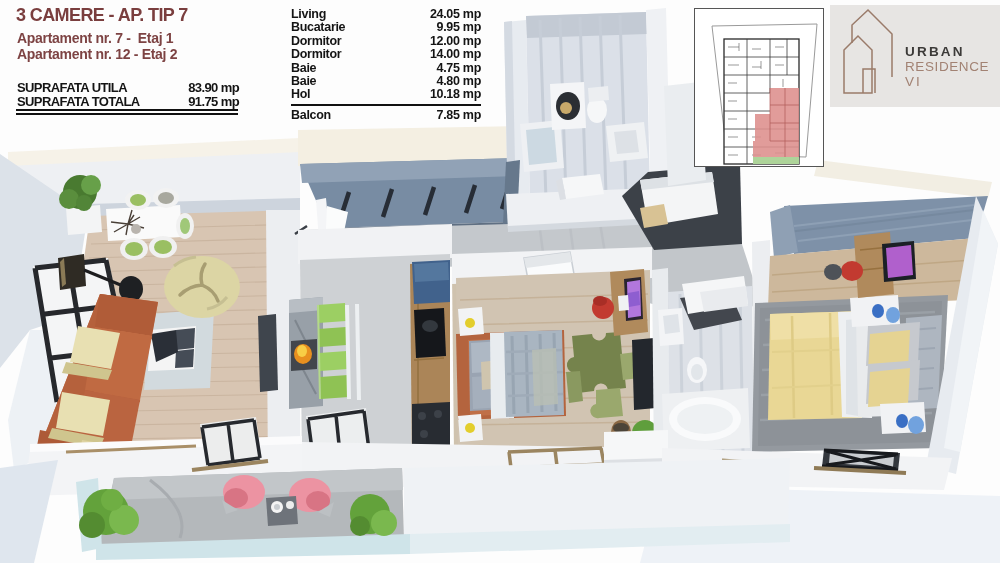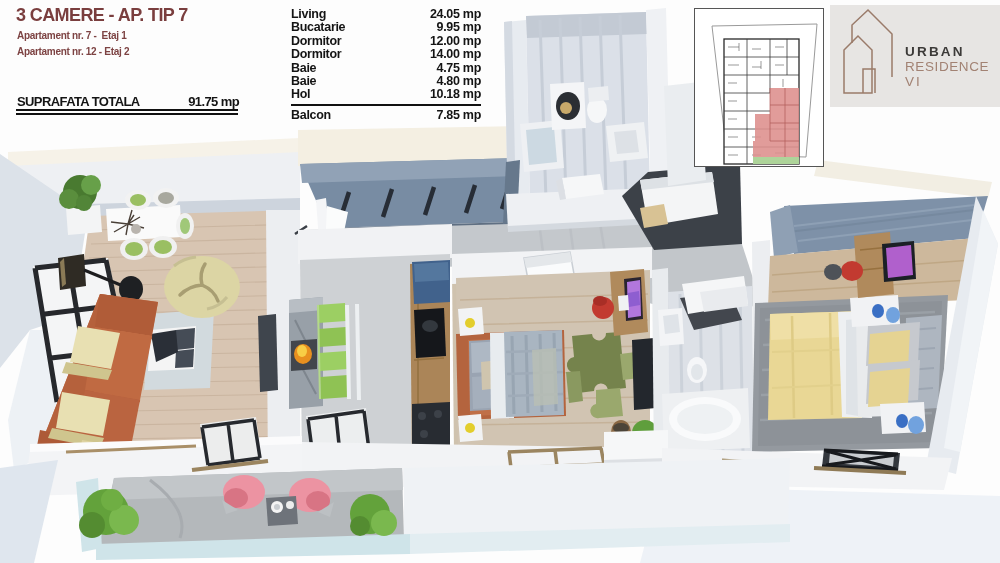--- a/index.html
+++ b/index.html
@@ -1,18 +1,18 @@
 <!DOCTYPE html>
 <html><head>
 <meta charset="utf-8">
 <style>
 html,body{margin:0;padding:0;background:#fff;}
 #page{position:relative;width:1000px;height:563px;background:#bef264;overflow:hidden;font-family:"Liberation Sans",sans-serif;}
 .ttl{position:absolute;left:16px;top:5px;color:#7a3e3e;font-weight:bold;font-size:18px;letter-spacing:-0.6px;}
-.apt{position:absolute;left:17px;color:#7d4343;font-weight:bold;font-size:10px;letter-spacing:-0.3px;}
+.apt{position:absolute;left:17px;color:#7d4343;font-weight:bold;font-size:14px;letter-spacing:-0.3px;}
 .sup{position:absolute;left:17px;color:#141414;font-weight:bold;font-size:13px;width:222px;letter-spacing:-0.6px;display:flex;justify-content:space-between;}
 .sup b{font-weight:bold;}
 .tbl{position:absolute;left:291px;top:8px;width:190px;color:#141414;font-weight:bold;font-size:12.5px;letter-spacing:-0.3px;}
 .tr{height:13.4px;line-height:13.4px;display:flex;justify-content:space-between;flex-direction:row-reverse;}
 .tr b{font-weight:bold;}
 </style>
 </head>
 <body>
 <div id="page">
 
@@ -456,20 +456,24 @@
   <circle cx="277" cy="507" r="3" fill="#c9cdd1"></circle>
   <circle cx="290" cy="505" r="4" fill="#ececec"></circle>
   </g>
 </svg>
 
 <div class="ttl">3 CAMERE - AP. TIP 7</div>
 
 <div class="apt" style="top:30px;">Apartament nr. 7 -&nbsp; Etaj 1</div>
 <div class="apt" style="top:46px;">Apartament nr. 12 - Etaj 2</div>
 
+<div class="sup" style="top:80px;">
+      <span>SUPRAFATA UTILA</span>
+      <b>83.90 mp</b>
+    </div>
 <div class="sup" style="top:94px;gap:20px;">
       <span>SUPRAFATA TOTALA</span>
       <b>91.75 mp</b>
     </div>
 <div style="position:absolute;left:16px;top:109px;width:222px;border-top:2px solid #111;"></div>
 <div style="position:absolute;left:16px;top:113px;width:222px;border-top:2px solid #111;"></div>
 
 <div class="tbl">
 <div class="tr"><b>24.05 mp</b>Living</div>
 <div class="tr"><b>9.95 mp</b>Bucatarie</div>

